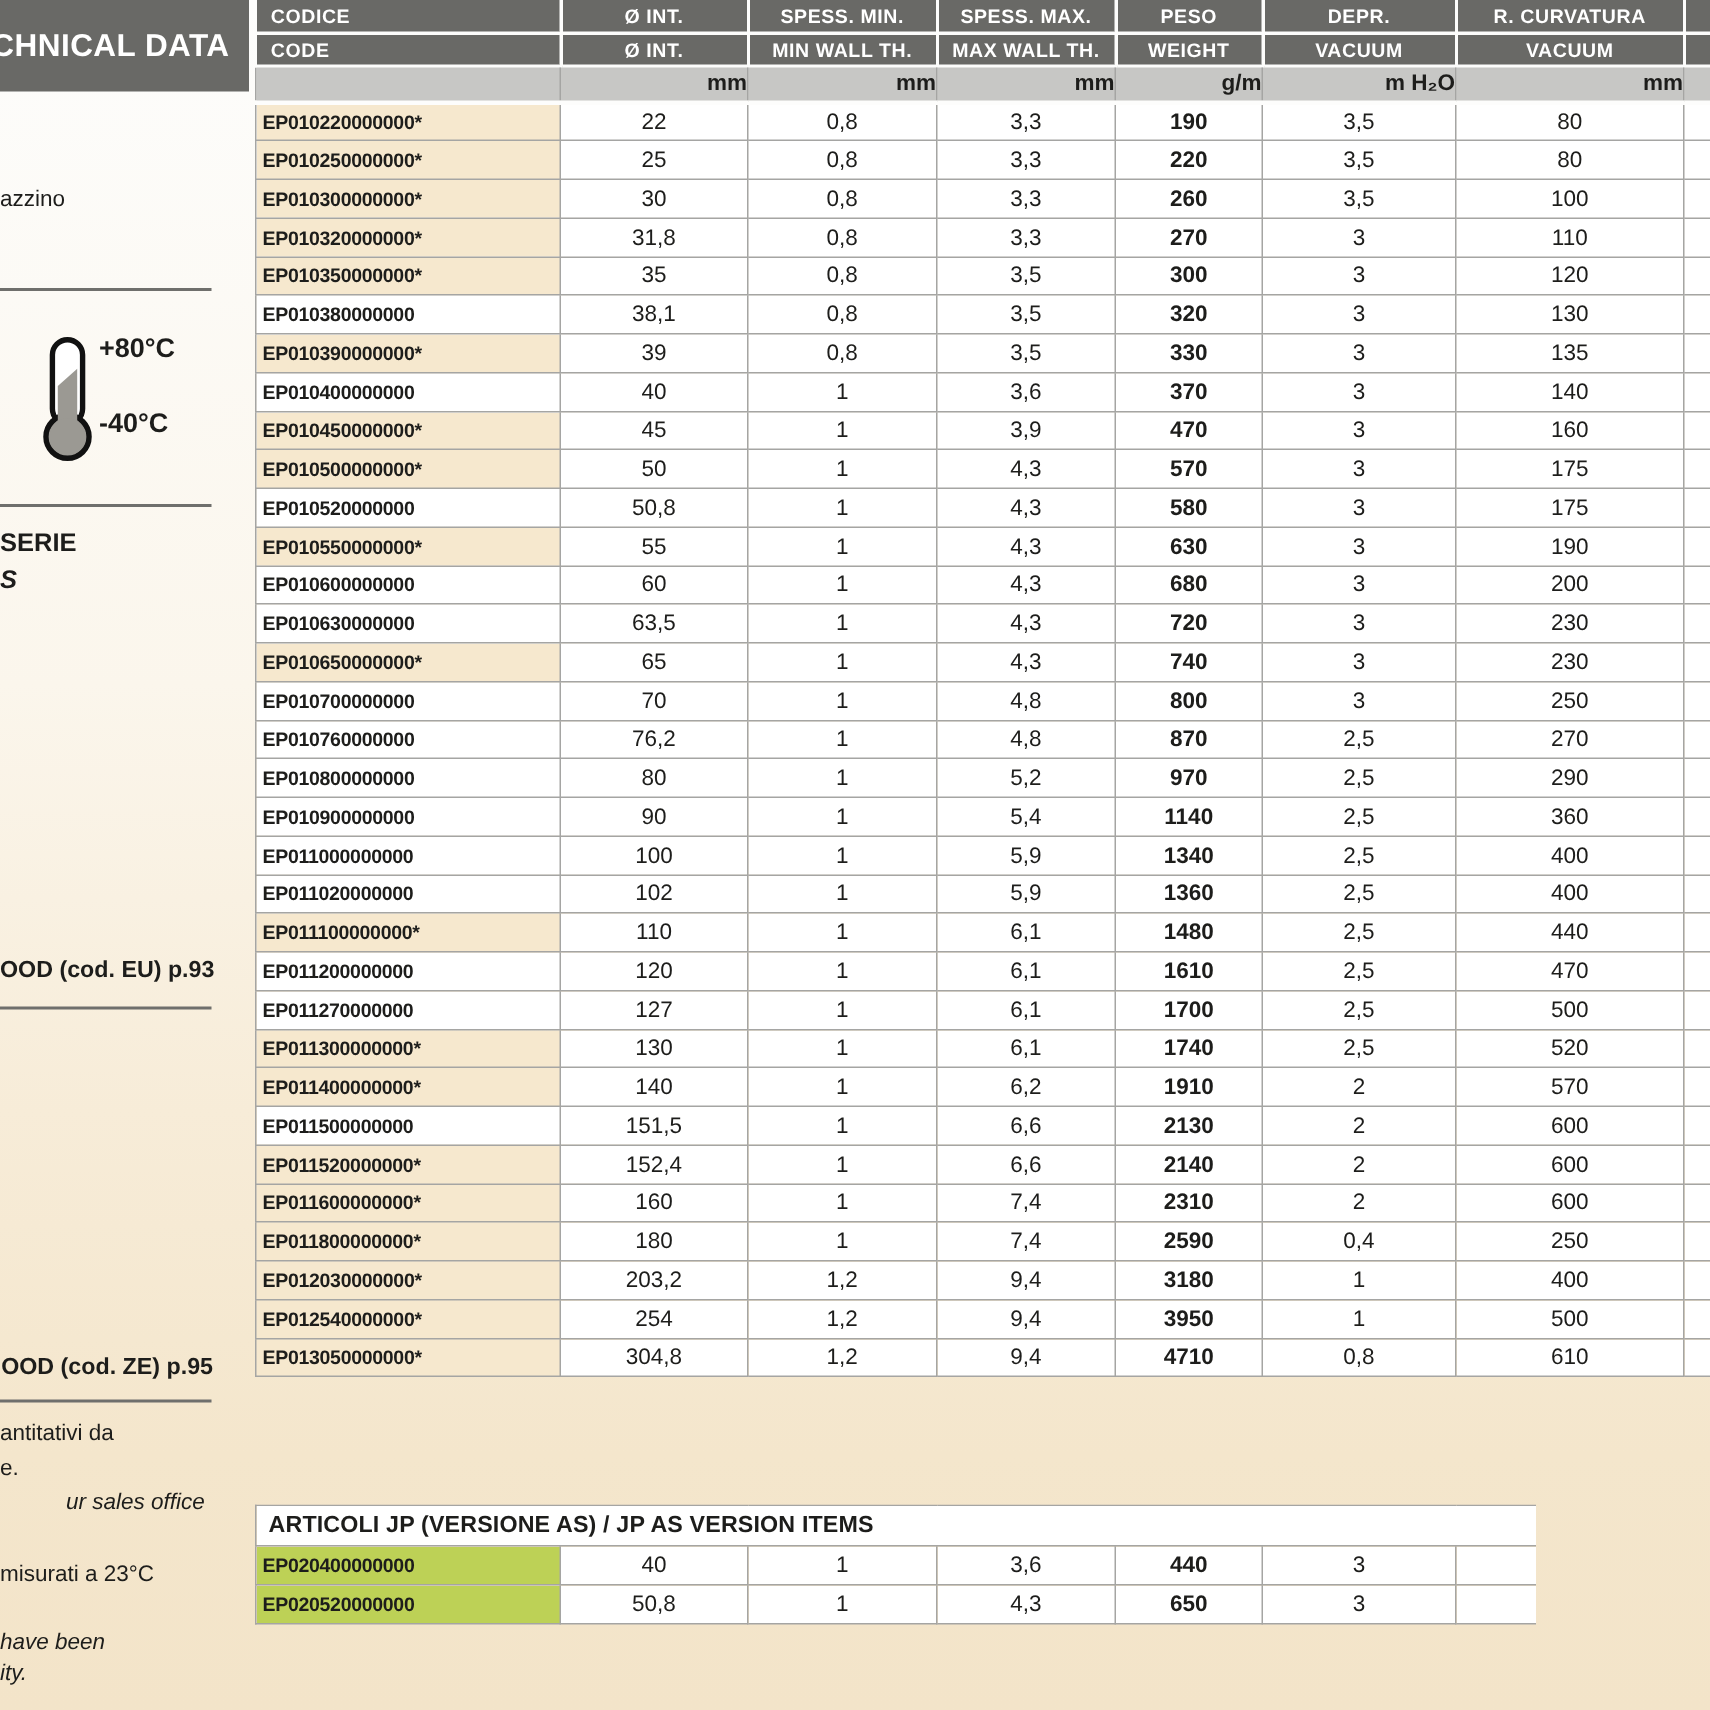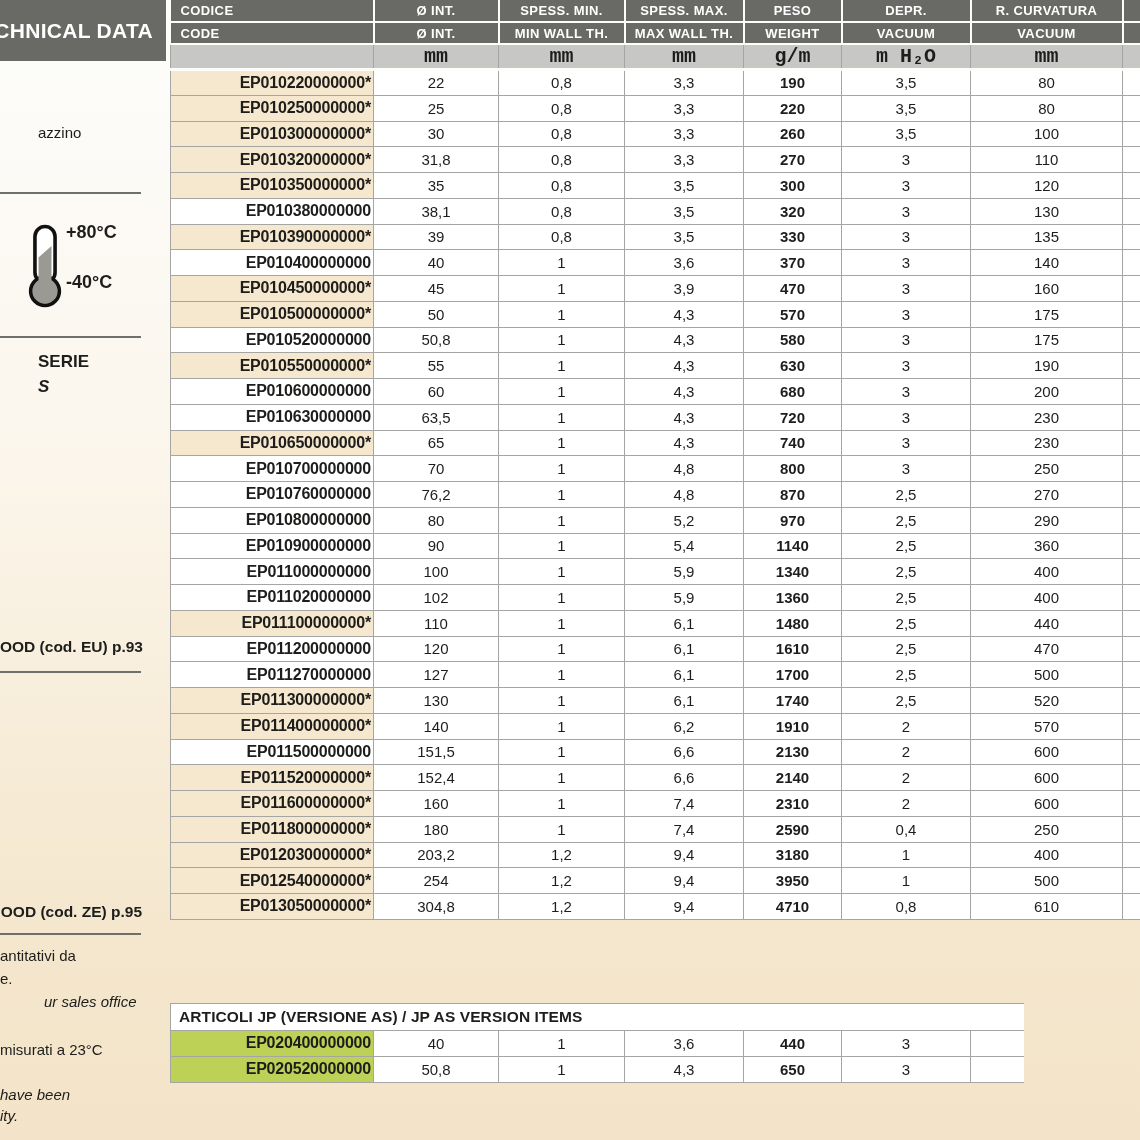--- a/index.html
+++ b/index.html
@@ -19,21 +19,21 @@
   
   .sidebar { position: absolute; left: 0; top: 0; width: 170px; height: 1140px; }
   .side-header {
     position: absolute; left: 0; top: 0; width: 166px; height: 61px;
     background: #696966; color: #fff;
     display: flex; align-items: center; justify-content: flex-end;
     padding-right: 13px;
     font-weight: bold; font-size: 21px; letter-spacing: 0.3px;
     white-space: nowrap; overflow: hidden;
   }
-  .side-text { position: absolute; left: 0; white-space: nowrap; margin-left: 38px; }
+  .side-text { position: absolute; left: 0; white-space: nowrap; }
   .t-azzino { top: 124px; font-size: 15px; }
   .divider { position: absolute; left: 0; width: 141px; height: 0; border-top: 2px solid #6f6f6c; }
   .d1 { top: 192px; }
   .d2 { top: 336px; }
   .d3 { top: 671px; }
   .d4 { top: 933px; }
   .thermo { position: absolute; left: 22px; top: 211px; width: 46px; height: 110px; }
   .temp { position: absolute; left: 66px; font-weight: bold; font-size: 18px; white-space: nowrap; }
   .temp-high { top: 222px; }
   .temp-low  { top: 272px; }
@@ -64,35 +64,34 @@
 
   th.dark {
     background: #696966; color: #fff;
     font-size: 13px; font-weight: bold; letter-spacing: 0.4px;
     text-align: center; height: 22px;
     border-left: 2px solid #fdfdfc; border-bottom: 2px solid #fdfdfc;
     white-space: nowrap; overflow: hidden;
   }
   th.dark:first-child { border-left: none; text-align: left; padding-left: 10px; }
   tr.units td {
-    background: #c7c7c5; font-weight: bold; font-size: 20px; text-align: center;
+    background: #c7c7c5; font-weight: bold; font-size: 15px; text-align: right;
     height: 24px; border-left: 1px solid #a5a5a3; border-right: 1px solid #a5a5a3;
     border-bottom: 3px solid #fdfdfc;
-    font-family: Liberation Mono, monospace;
   }
   tbody.data td {
     border: 1px solid #a5a5a3;
     background: #fff;
     font-size: 15px; text-align: center;
     height: 25.76px; padding: 0 2px;
     white-space: nowrap; overflow: hidden;
   }
   tbody.data td.code {
-    text-align: right; padding-left: 23px;
-    font-weight: bold; font-size: 16px; letter-spacing: -0.2px;
+    text-align: left; padding-left: 4px;
+    font-weight: bold; font-size: 13px; letter-spacing: -0.2px;
   }
   tbody.data td.code.hl { background: #f6e8ce; }
   tbody.data td.code.jp { background: #bdd156; }
   tbody.data td.bold { font-weight: bold; }
   tbody.data tr.jp-title td {
     text-align: left; font-weight: bold; font-size: 15.5px;
     padding-left: 8px; height: 27px; background: #fff; letter-spacing: 0.1px;
   }
 </style>
 </head>

